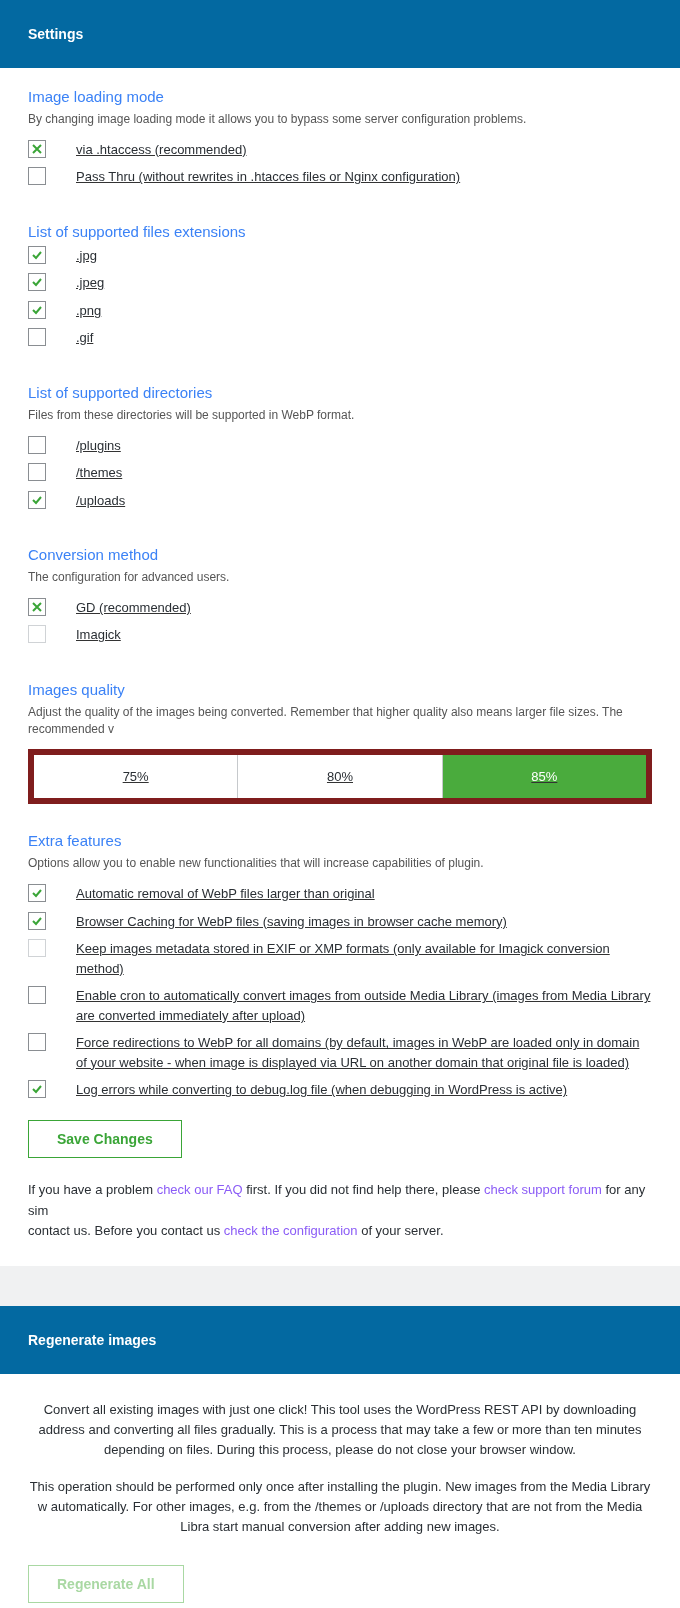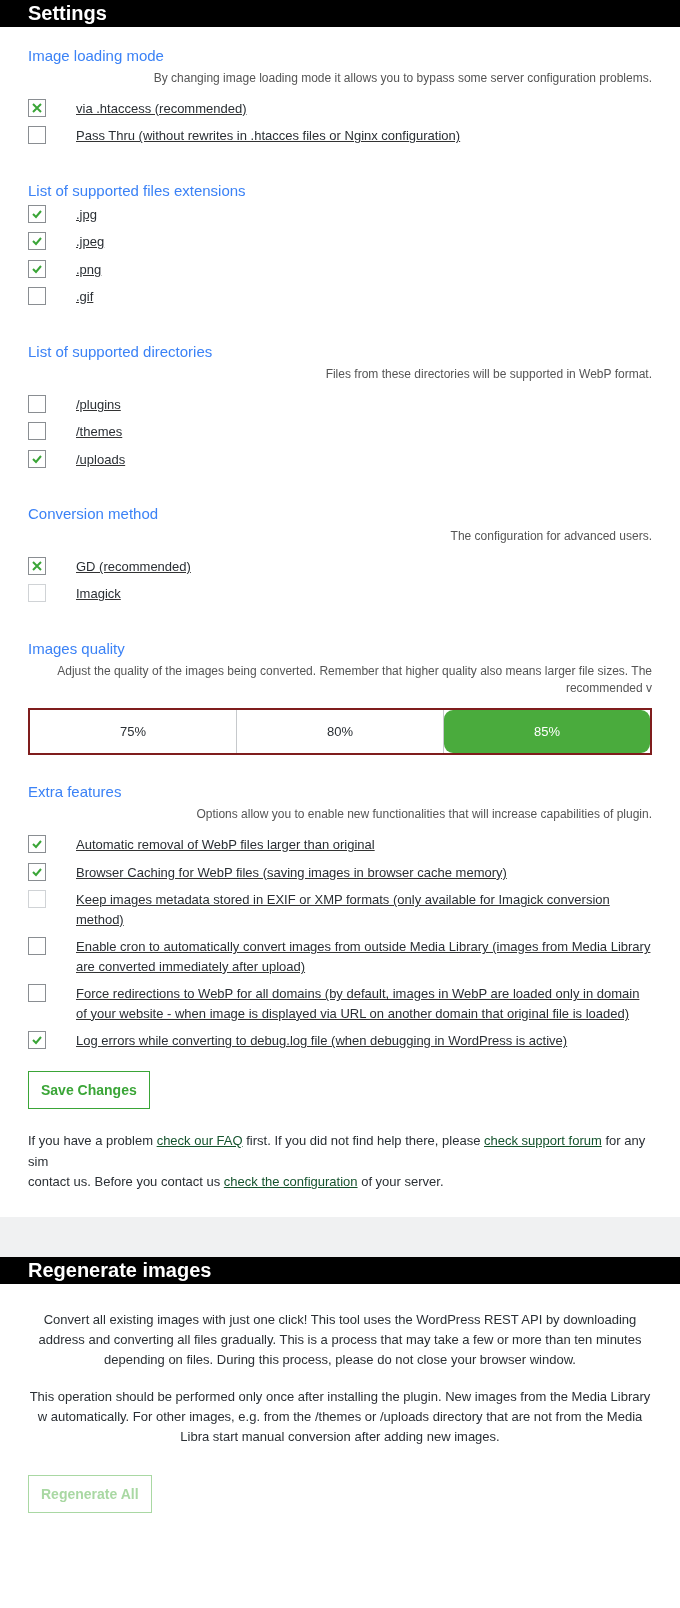--- a/index.html
+++ b/index.html
@@ -1,36 +1,36 @@
 <!DOCTYPE html>
 <html><head>
 <meta charset="utf-8">
 <style>
 * { box-sizing: border-box; margin: 0; padding: 0; }
 body { font-family: "Segoe UI", Arial, sans-serif; font-size: 13px; color: #333; width: 680px; background: #fff; }
-.header-bar { background: #000000; color: #fff; font-weight: 600; font-size: 20px; padding: 2px 28px; }
+.header-bar { background: #0369a1; color: #fff; font-weight: 600; font-size: 14px; padding: 26px 28px; }
 .section { padding: 20px 28px 8px; }
 .section-title { font-weight: 400; font-size: 15px; color: #3b82f6; margin-bottom: 6px; }
-.section-desc { font-size: 12px; color: #555; margin-bottom: 12px; line-height: 1.4; text-align: right; }
+.section-desc { font-size: 12px; color: #555; margin-bottom: 12px; line-height: 1.4; }
 .option-row { display: flex; align-items: flex-start; margin-bottom: 8px; text-decoration: underline; }
 .checkbox { width: 18px; height: 18px; border: 1px solid #8a8e92; background: #fff; flex-shrink: 0; margin-right: 30px; display: flex; align-items: center; justify-content: center; cursor: pointer; }
 .checkbox.disabled { border-color: #d0d3d6; cursor: default; }
 .checkbox svg { width: 12px; height: 12px; display: none; }
 .checkbox.checked svg { display: block; }
 .checkbox .check-green { stroke: #3aa537; }
 .checkbox .x-green { stroke: #3aa537; }
 .option-label { font-size: 13px; color: #2a2f34; line-height: 1.5; padding-top: 0; }
-.quality-row { display: flex; border: 2px solid #7f1d1d; margin-top: 8px; }
+.quality-row { display: flex; border: 6px solid #7f1d1d; margin-top: 8px; text-decoration: underline; }
 .quality-cell { flex: 1; text-align: center; padding: 14px 0; font-size: 13px; color: #2a2f34; border-right: 1px solid #c6c9cc; cursor: pointer; }
 .quality-cell:last-child { border-right: none; }
-.quality-cell.active { background: #4aab3d; color: #fff; border-radius: 9px; }
-.btn { display: inline-block; border: 1px solid #3aa537; color: #3aa537; background: #fff; padding: 10px 12px; font-size: 14px; font-weight: 600; cursor: pointer; margin-top: 12px; margin-bottom: 14px; }
+.quality-cell.active { background: #4aab3d; color: #fff; }
+.btn { display: inline-block; border: 1px solid #3aa537; color: #3aa537; background: #fff; padding: 10px 28px; font-size: 14px; font-weight: 600; cursor: pointer; margin-top: 12px; margin-bottom: 14px; }
 .btn.disabled { color: #a9d8a3; border-color: #a9d8a3; cursor: default; }
 .help-text { font-size: 13px; color: #2a2f34; line-height: 1.6; padding: 0 28px 24px; }
-.help-text a { color: #14532d; text-decoration: underline; cursor: pointer; }
+.help-text a { color: #8b5cf6; cursor: pointer; }
 .gap { height: 40px; background: #f0f1f2; }
 .regen-text { font-size: 13px; color: #2a2f34; line-height: 1.55; padding: 26px 28px 0; }
 .regen-text p { margin-bottom: 16px; text-align: center; }
 </style>
 </head>
 <body>
 
 <div class="header-bar">Settings</div>
 
 <div class="section">

